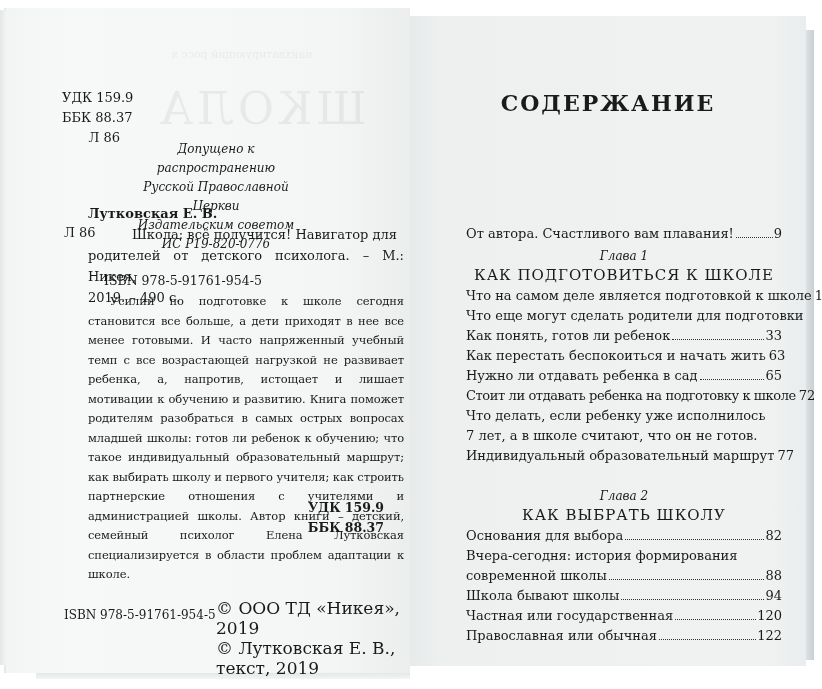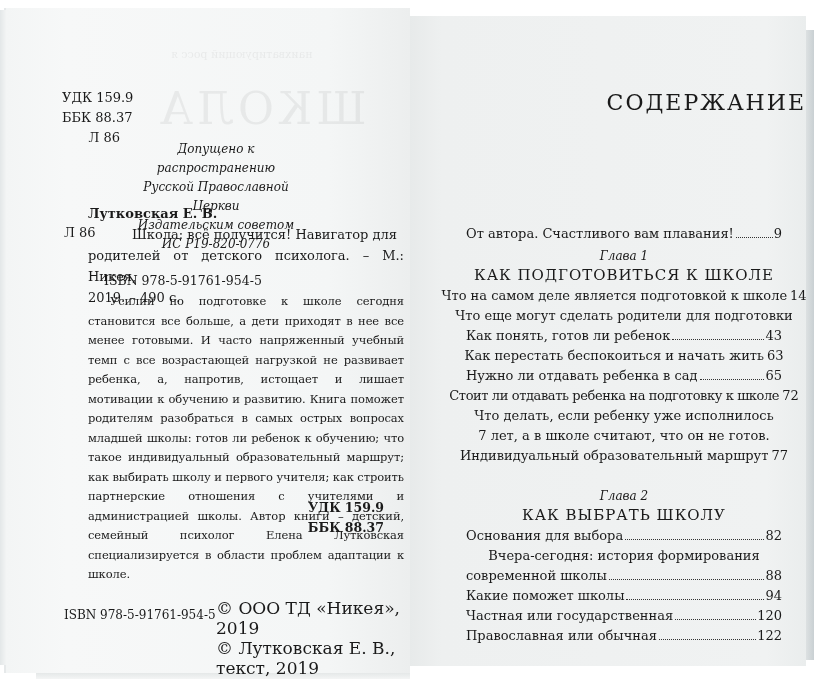--- a/index.html
+++ b/index.html
@@ -57,25 +57,25 @@
     position: absolute; left: 82px; top: 284px; width: 316px;
     font-size: 11.5px; line-height: 19.5px; text-align: justify; text-indent: 22px;
     letter-spacing: -0.1px;
   }
   .udk-right { position: absolute; right: 26px; top: 490px; text-align: right; font-weight: bold; font-size: 12.5px; line-height: 20px; }
   .isbn-bottom { position: absolute; left: 64px; top: 600px; font-size: 12px; }
   .copyright { position: absolute; left: 216px; top: 590px; font-size: 17px; line-height: 20px; }
 
   
   .toc-title {
-    position: absolute; left: 0; width: 396px; top: 74px; text-align: right;
-    font-size: 22px; letter-spacing: 2px; font-weight: normal;
+    position: absolute; left: 0; width: 396px; top: 74px; text-align: center;
+    font-size: 22px; letter-spacing: 2px; font-weight: bold;
   }
   .toc { position: absolute; left: 56px; width: 316px; font-size: 13px; }
-  .toc-row { display: flex; align-items: baseline; height: 20px; line-height: 20px; white-space: nowrap; justify-content: center; }
+  .toc-row { display: flex; align-items: baseline; height: 20px; line-height: 20px; white-space: nowrap; }
   .toc-row .t { flex: 0 0 auto; }
   .toc-row .dots { flex: 1 1 auto; overflow: hidden; border-bottom: 1.5px dotted #333; margin: 0 1px 4px 2px; height: 1px; }
   .toc-row .p { flex: 0 0 auto; }
   .chap-label { text-align: center; font-style: italic; font-size: 12px; line-height: 16px; }
   .chap-title { text-align: center; font-size: 15px; letter-spacing: 1px; line-height: 22px; }
 </style>
 </head>
 <body>
 
 <div class="spread">
@@ -143,21 +143,21 @@
           <span class="t">Что на самом деле является подготовкой к школе</span>
           <span class="dots"></span>
           <span class="p">14</span>
         </div>
       <div class="toc-row nopage">
           <span class="t">Что еще могут сделать родители для подготовки</span>
         </div>
       <div class="toc-row">
           <span class="t">Как понять, готов ли ребенок</span>
           <span class="dots"></span>
-          <span class="p">43</span>
+          <span class="p">33</span>
         </div>
       <div class="toc-row">
           <span class="t">Как перестать беспокоиться и начать жить</span>
           <span class="dots"></span>
           <span class="p">63</span>
         </div>
       <div class="toc-row">
           <span class="t">Нужно ли отдавать ребенка в сад</span>
           <span class="dots"></span>
           <span class="p">65</span>
@@ -190,21 +190,21 @@
         </div>
       <div class="toc-row nopage">
           <span class="t">Вчера-сегодня: история формирования</span>
         </div>
       <div class="toc-row">
           <span class="t">современной школы</span>
           <span class="dots"></span>
           <span class="p">88</span>
         </div>
       <div class="toc-row">
-          <span class="t">Какие поможет школы</span>
+          <span class="t">Школа бывают школы</span>
           <span class="dots"></span>
           <span class="p">94</span>
         </div>
       <div class="toc-row">
           <span class="t">Частная или государственная</span>
           <span class="dots"></span>
           <span class="p">120</span>
         </div>
       <div class="toc-row">
           <span class="t">Православная или обычная</span>

